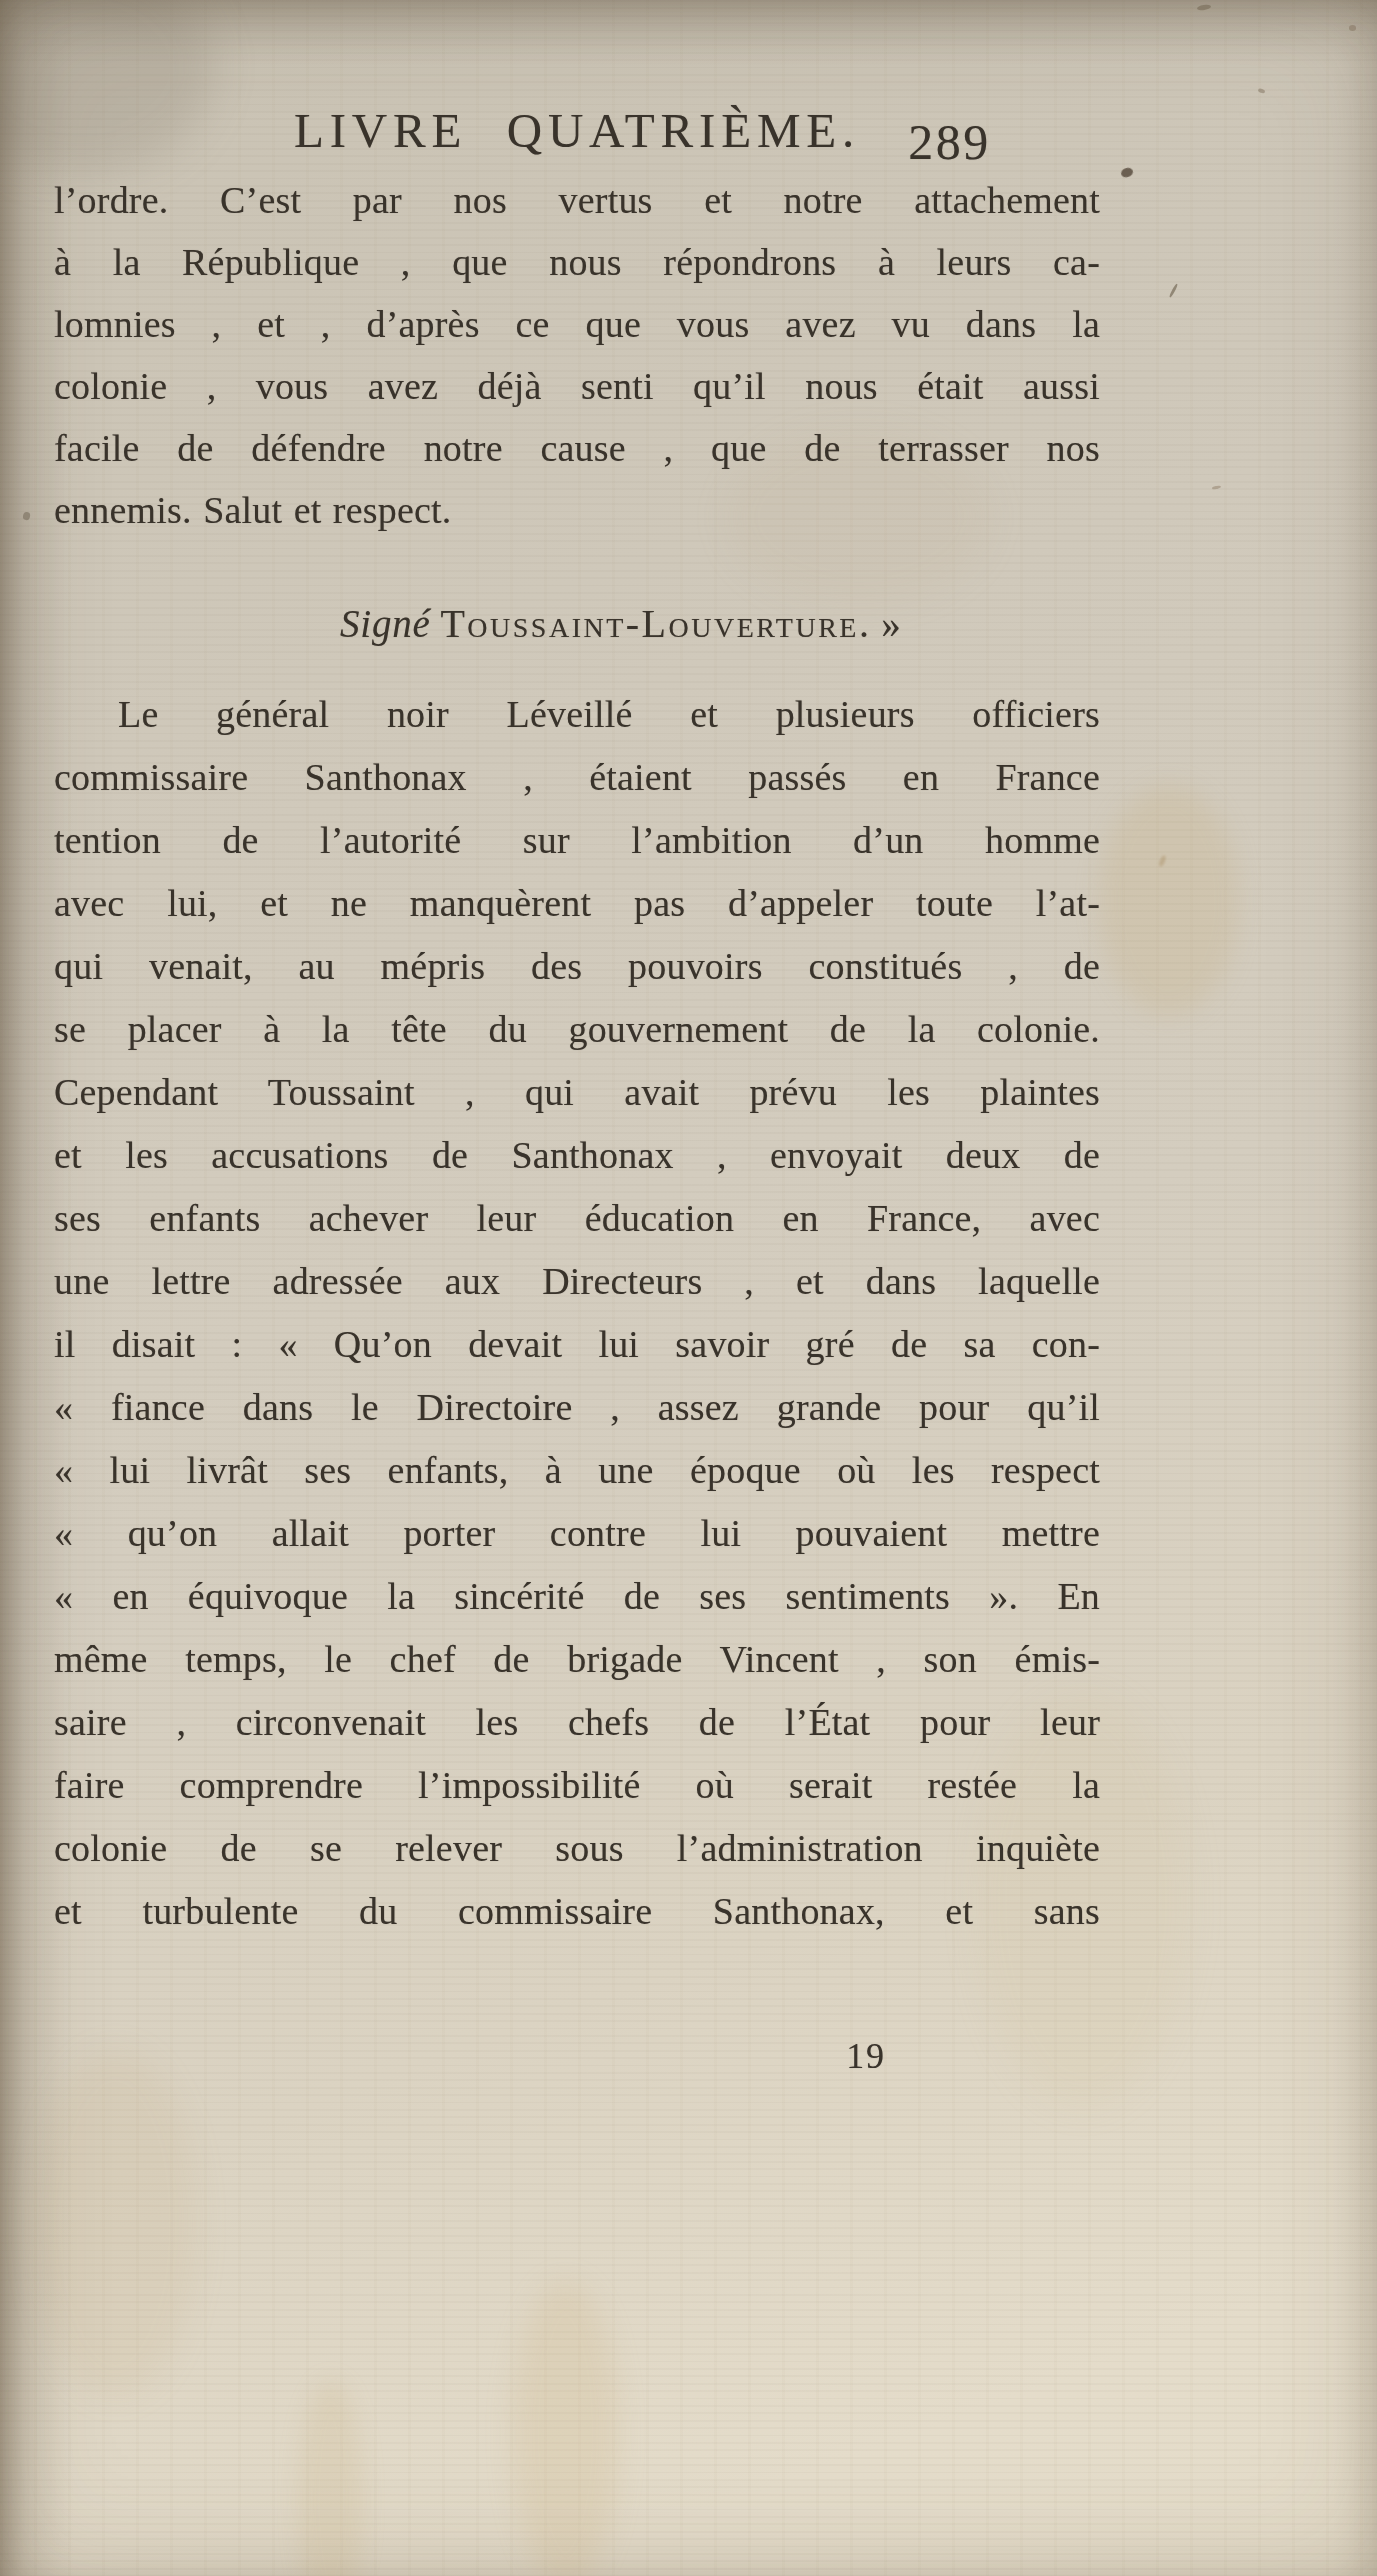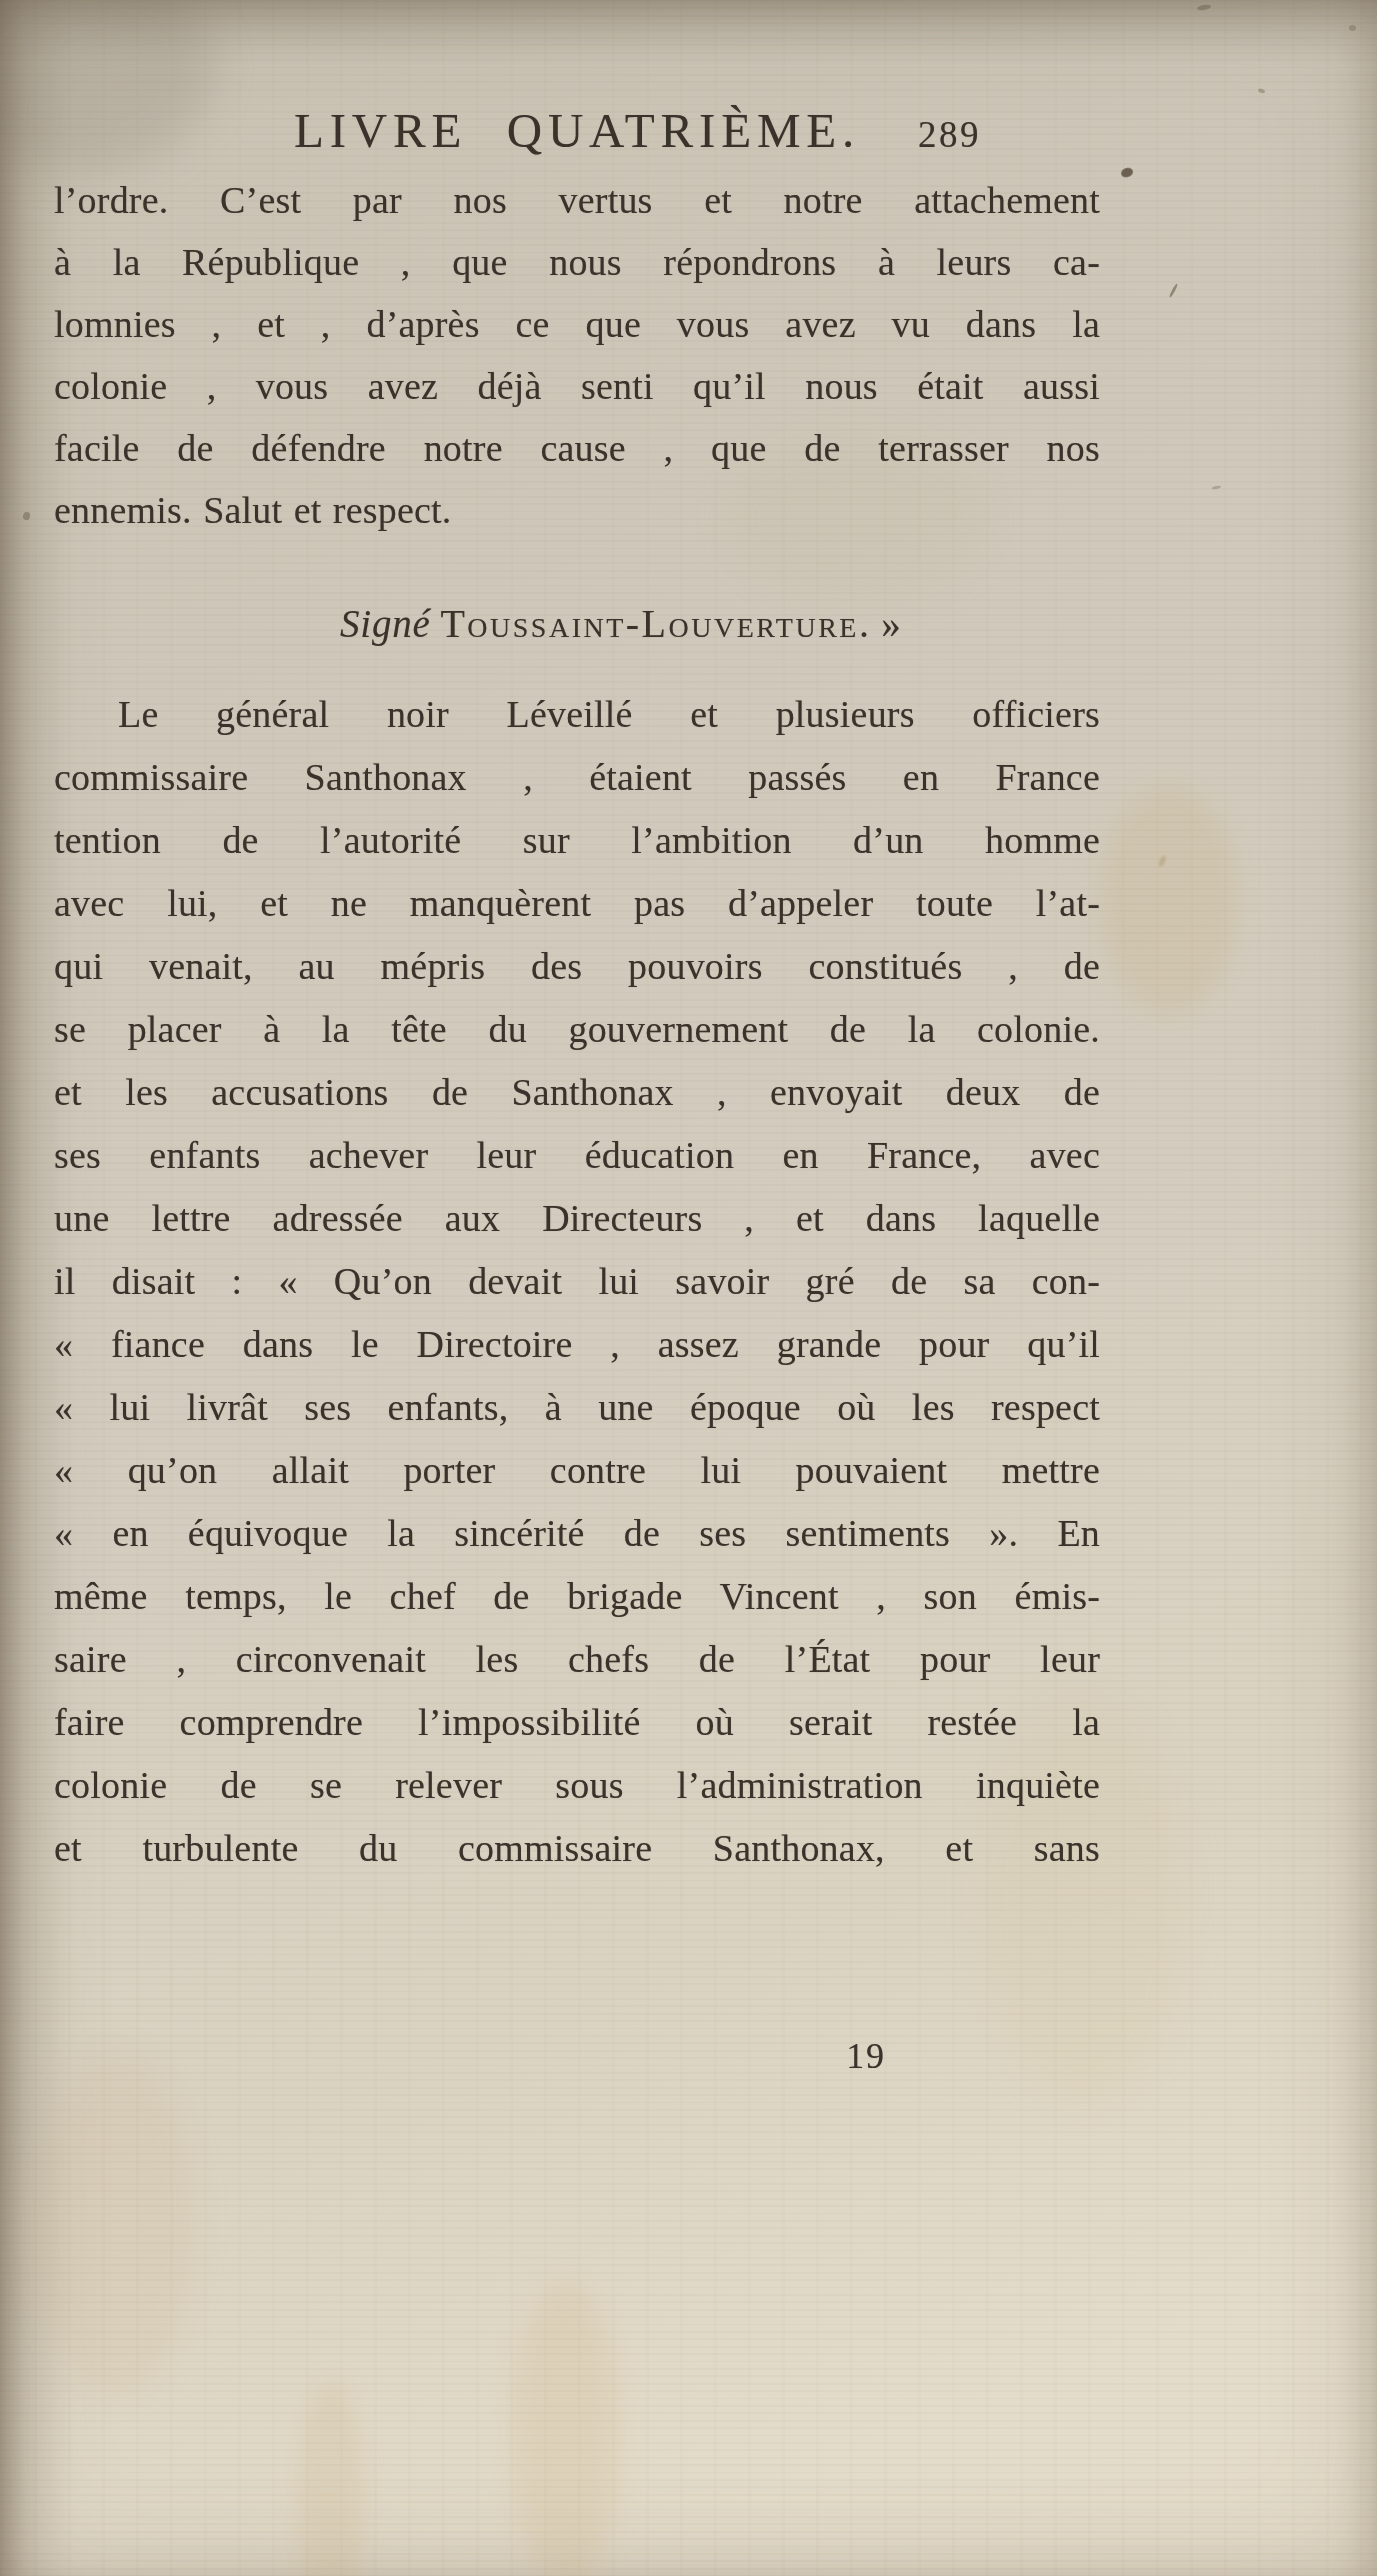--- a/index.html
+++ b/index.html
@@ -29,21 +29,21 @@
   .header-row {
     position: absolute; left: 54px; top: 106px; width: 1046px; height: 55px;
   }
   .book-title {
     display: block; text-align: center;
     font-size: 49px; line-height: 50px;
     letter-spacing: 5.8px; word-spacing: 21.5px;
   }
   .folio {
     position: absolute; left: 842px; top: 6.6px; width: 107px;
-    text-align: center; font-size: 37px; letter-spacing: 2.5px;
+    text-align: center; font-size: 50px; letter-spacing: 2.5px;
   }
 
   .textcol {
     position: absolute; left: 54px; width: 1046px;
     font-size: 38px; letter-spacing: 0.2px; word-spacing: 1.7px;
   }
   .para1 { top: 169px; line-height: 62px; }
   .para2 { top: 683px; line-height: 63px; }
   .line {
     text-align: justify;
@@ -130,20 +130,21 @@
     <span class="sig-suffix">»</span>
   </div>
 
   <div class="textcol para2 ink">
     <div class="line indent">Le général noir Léveillé et plusieurs officiers</div>
     <div class="line">commissaire Santhonax , étaient passés en France</div>
     <div class="line">tention de l’autorité sur l’ambition d’un homme</div>
     <div class="line">avec lui, et ne manquèrent pas d’appeler toute l’at-</div>
     <div class="line">qui venait, au mépris des pouvoirs constitués , de</div>
     <div class="line">se placer à la tête du gouvernement de la colonie.</div>
+    <div class="line">Cependant Toussaint , qui avait prévu les plaintes</div>
     <div class="line">et les accusations de Santhonax , envoyait deux de</div>
     <div class="line">ses enfants achever leur éducation en France, avec</div>
     <div class="line">une lettre adressée aux Directeurs , et dans laquelle</div>
     <div class="line">il disait : « Qu’on devait lui savoir gré de sa con-</div>
     <div class="line">« fiance dans le Directoire , assez grande pour qu’il</div>
     <div class="line">« lui livrât ses enfants, à une époque où les respect</div>
     <div class="line">« qu’on allait porter contre lui pouvaient mettre</div>
     <div class="line">« en équivoque la sincérité de ses sentiments ». En</div>
     <div class="line">même temps, le chef de brigade Vincent , son émis-</div>
     <div class="line">saire , circonvenait les chefs de l’État pour leur</div>

